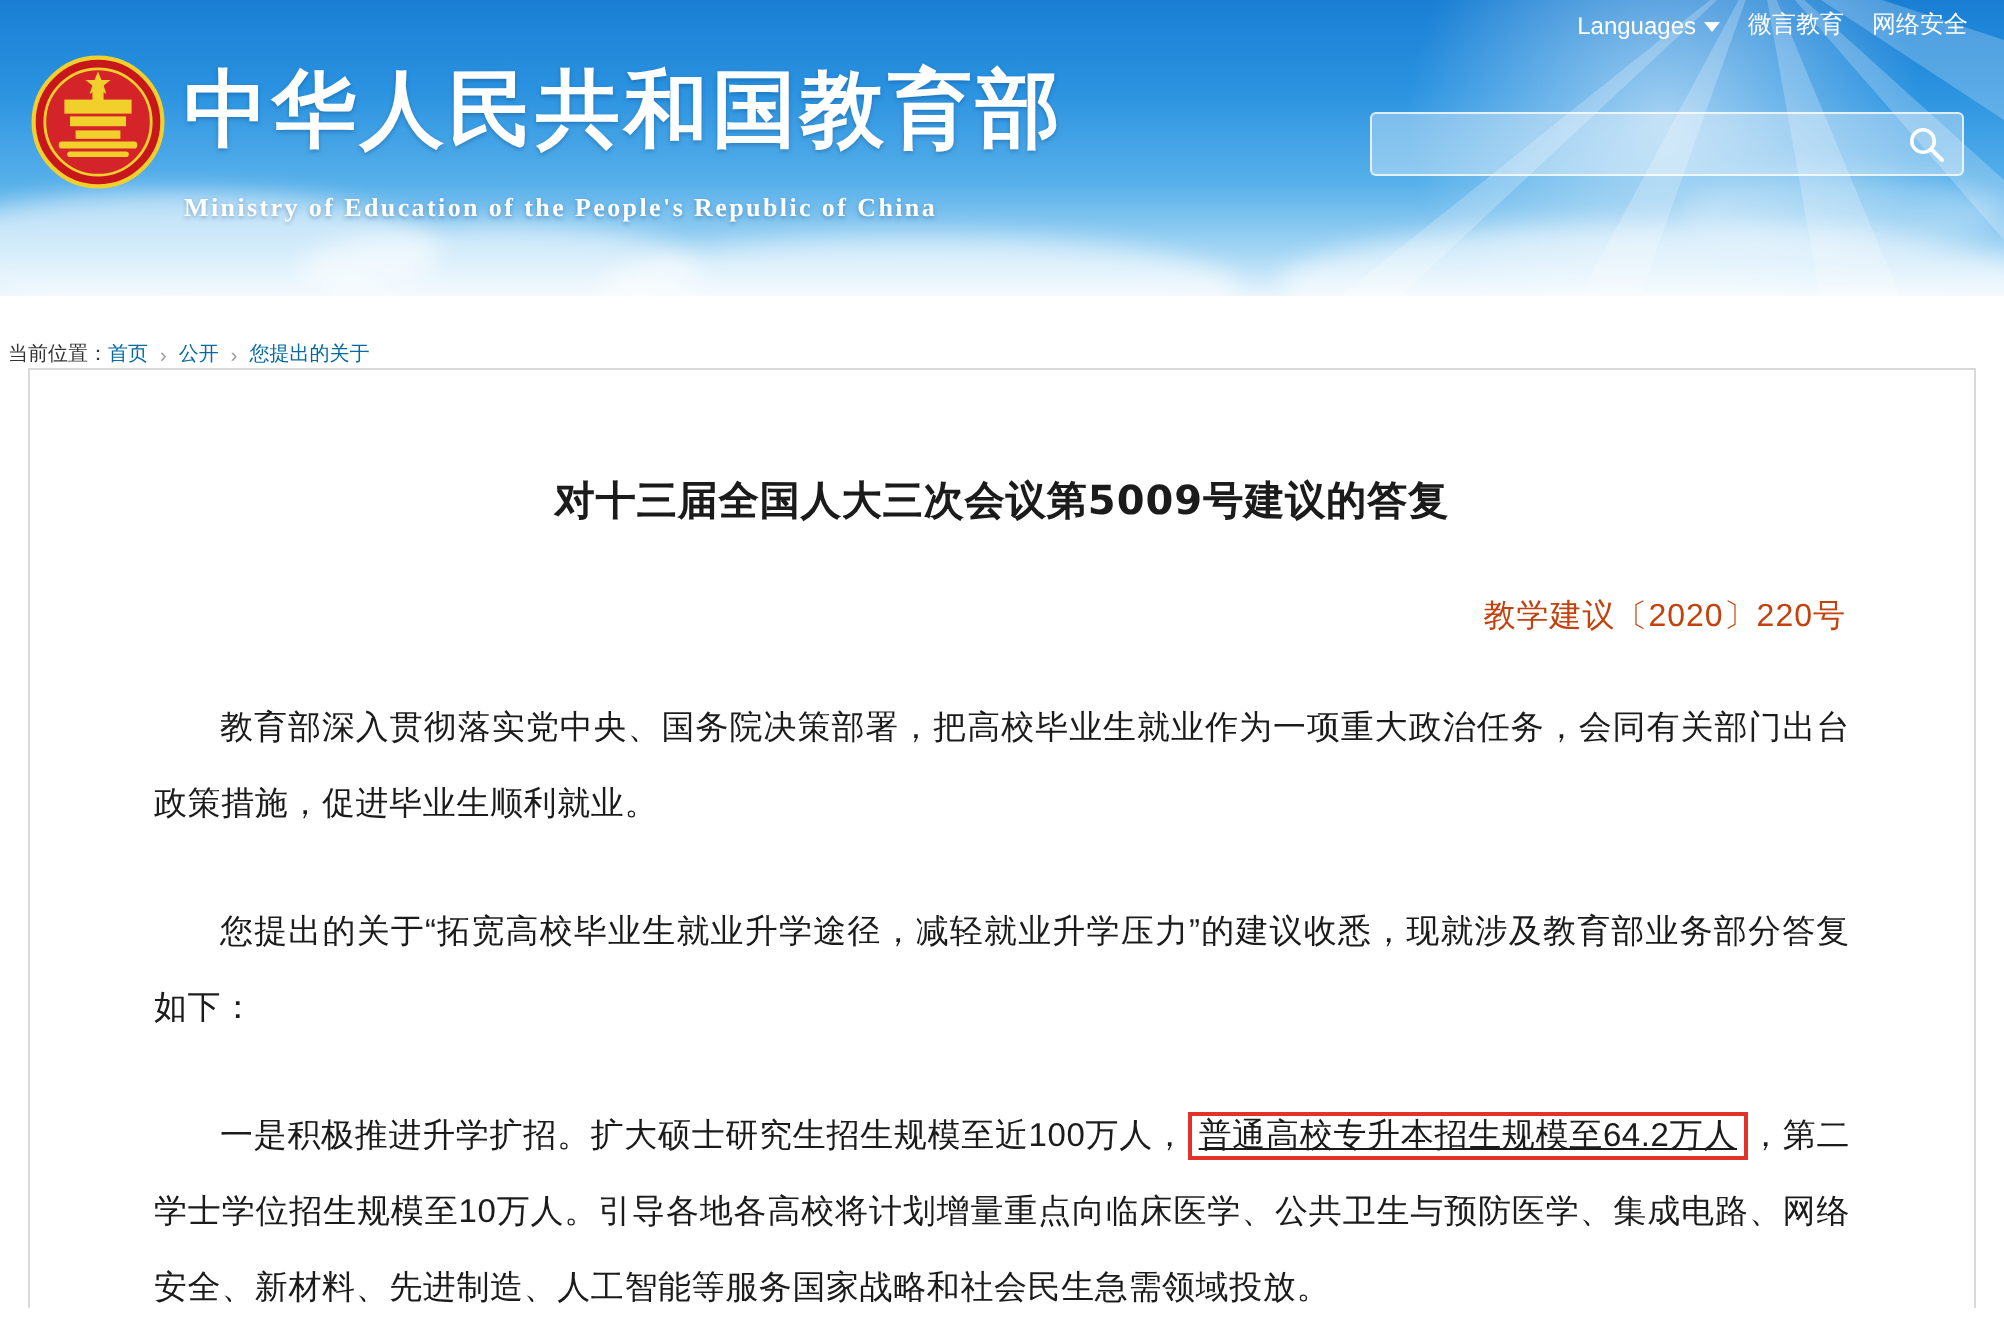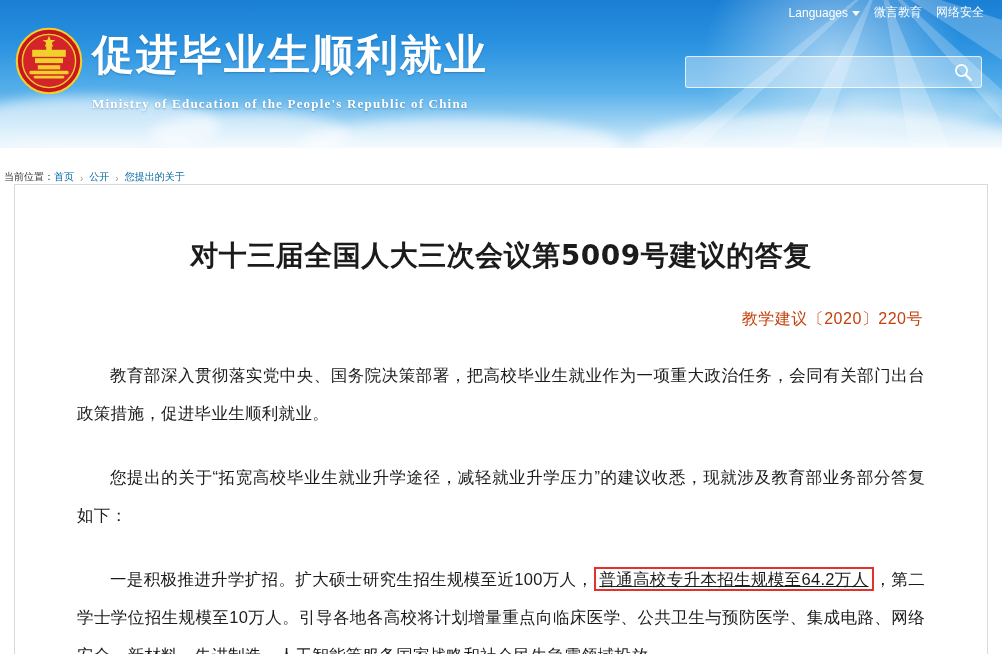--- a/index.html
+++ b/index.html
@@ -143,21 +143,21 @@
     border-bottom: none;
     background: #ffffff;
     height: 470px;
     box-sizing: border-box;
     padding: 0 62px;
     overflow: hidden;
   }
   .art-title {
     text-align: center;
     font-family: "DejaVu Sans", "Liberation Sans", sans-serif;
-    font-size: 28px;
+    font-size: 20px;
     font-weight: bold;
     color: #1b1b1b;
     padding-top: 52px;
     letter-spacing: .5px;
   }
   .doc-no {
     text-align: right;
     font-size: 16px;
     color: #c2410c;
     margin-top: 34px;
@@ -217,21 +217,21 @@
       <rect x="30" y="46" width="40" height="7" fill="#f2d02c"></rect>
       <rect x="34" y="56" width="32" height="6" fill="#f2d02c"></rect>
       <rect x="46" y="22" width="8" height="16" fill="#f2d02c"></rect>
       <polygon points="50,14 52.5,20 59,20 54,24 56,30 50,26.5 44,30 46,24 41,20 47.5,20" fill="#f2d02c"></polygon>
       <rect x="22" y="64" width="56" height="5" rx="2" fill="#f2d02c"></rect>
       <rect x="28" y="71" width="44" height="4" rx="2" fill="#f2d02c"></rect>
     </svg>
   </div>
 
   <div class="title-block">
-    <div class="title-cn">促进毕业生顺利就业</div>
+    <div class="title-cn">中华人民共和国教育部</div>
     <div class="title-en">Ministry of Education of the People's Republic of China</div>
   </div>
 
   <div class="searchbox">
     <input type="text" value="" placeholder="" style="">
     <span class="search-btn">
       <svg width="20" height="20" viewBox="0 0 20 20">
         <circle cx="8.5" cy="8.5" r="5.6" fill="none" stroke="#ffffff" stroke-width="1.8"></circle>
         <line x1="12.8" y1="12.8" x2="18" y2="18" stroke="#ffffff" stroke-width="2" stroke-linecap="round"></line>
       </svg>

